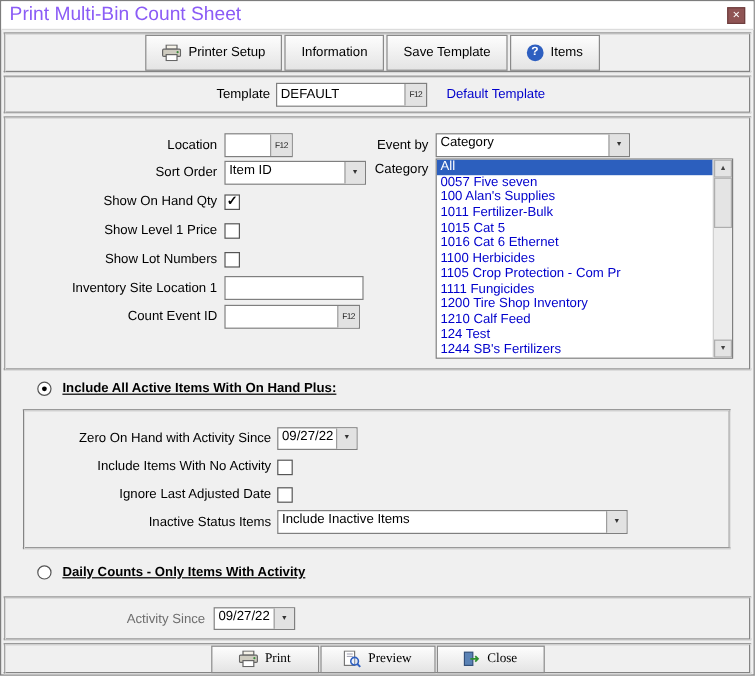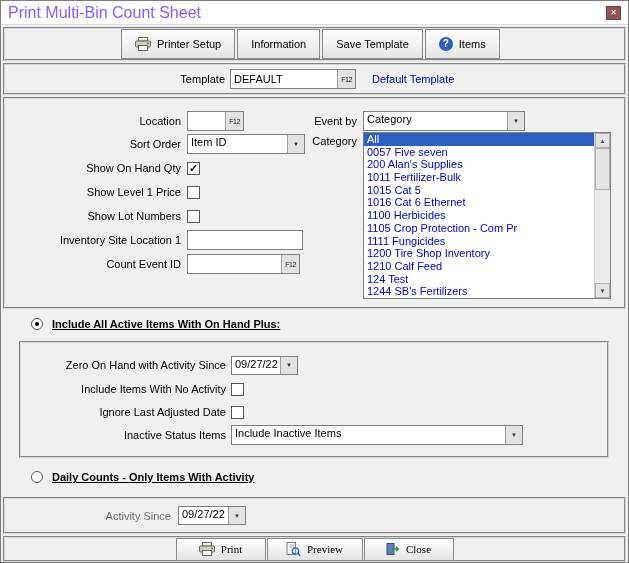--- a/index.html
+++ b/index.html
@@ -183,21 +183,21 @@
         <span class="arrow-btn">▼</span>
       </span>
     </div>
 
     <span class="cat-label">Category</span>
 
     <div class="listbox">
       <div class="list-items">
           <span class="list-item selected">All</span>
           <span class="list-item">0057 Five seven</span>
-          <span class="list-item">200 Alan's Supplies</span>
+          <span class="list-item">100 Alan's Supplies</span>
           <span class="list-item">1011 Fertilizer-Bulk</span>
           <span class="list-item">1015 Cat 5</span>
           <span class="list-item">1016 Cat 6 Ethernet</span>
           <span class="list-item">1100 Herbicides</span>
           <span class="list-item">1105 Crop Protection - Com Pr</span>
           <span class="list-item">1111 Fungicides</span>
           <span class="list-item">1200 Tire Shop Inventory</span>
           <span class="list-item">1210 Calf Feed</span>
           <span class="list-item">124 Test</span>
           <span class="list-item">1244 SB's Fertilizers</span>

